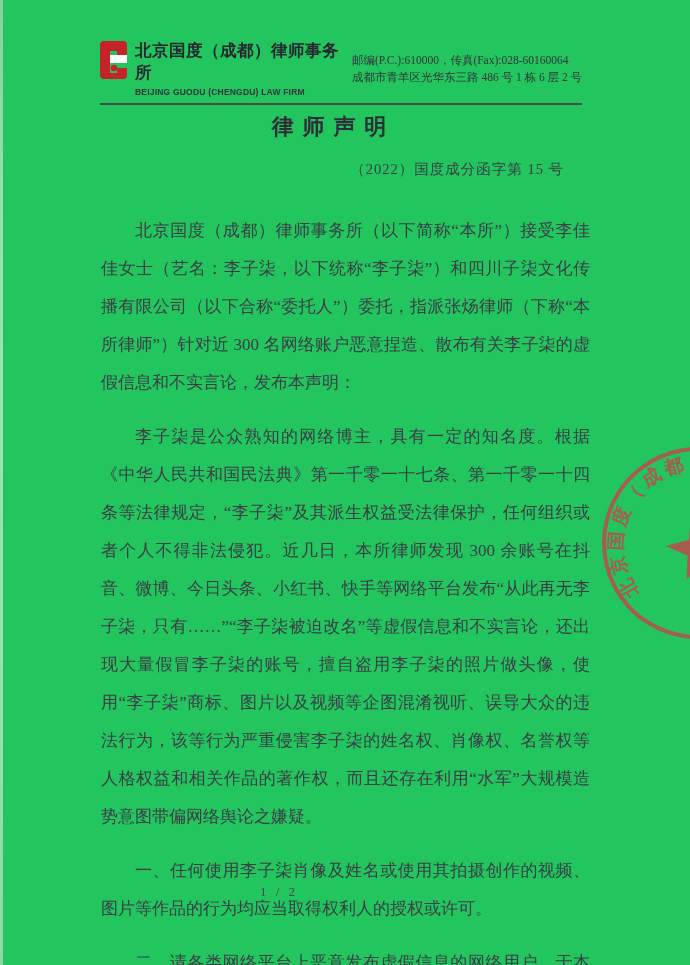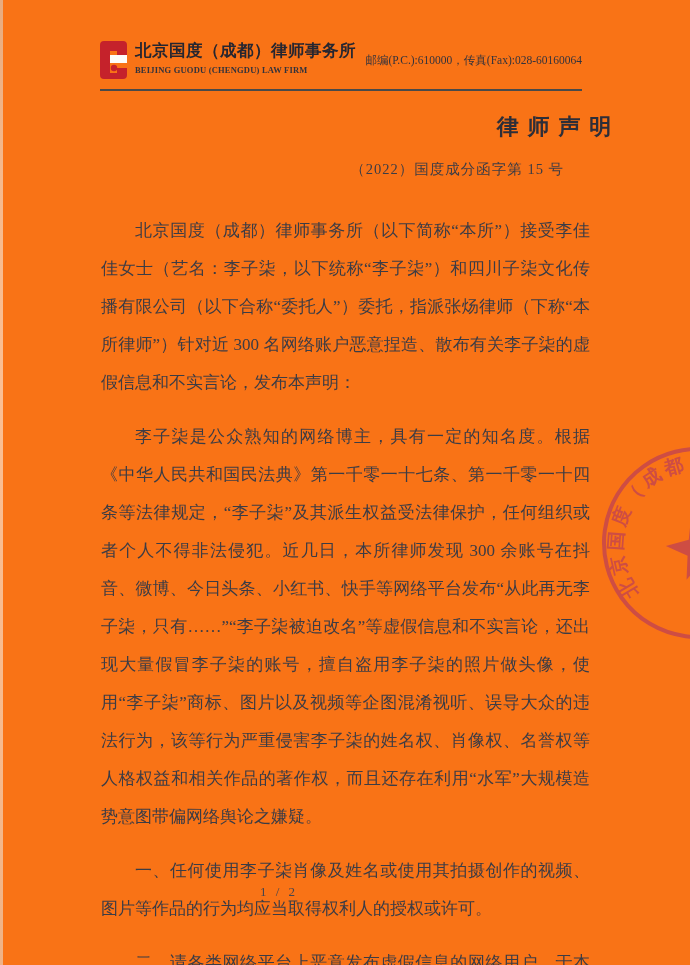--- a/index.html
+++ b/index.html
@@ -1,20 +1,20 @@
 <!DOCTYPE html>
 <html><head>
 <meta charset="utf-8">
 <style>
   html,body{margin:0;padding:0;background:#e8e8e6;}
   .page{
     position:relative;
     width:690px;height:965px;
     margin:0 auto;
-    background:#f97316;
+    background:#22c55e;
     overflow:hidden;
     font-family:"Liberation Serif","DejaVu Serif",serif;
     color:#3c3c45;
   }
   
   .scan-edge{position:absolute;left:0;top:0;width:3px;height:100%;
     background:linear-gradient(180deg,#d9d9d5 0%,#f2f2ee 18%,#fdfdfa 40%,#f4f4f0 78%,#e6e6e2 100%);
     opacity:.55;}
   
   .header{
@@ -23,25 +23,25 @@
     padding-bottom:6px;border-bottom:2px solid #4a4a4a;
   }
   .brand{display:flex;align-items:flex-start;gap:8px;}
   .logo{flex:0 0 auto;margin-top:1px;}
   .brand-text .cn{
     font-size:16.5px;font-weight:bold;color:#262630;
     letter-spacing:.5px;font-family:"Liberation Sans","DejaVu Sans",sans-serif;
   }
   .brand-text .en{
     font-size:8.5px;font-weight:bold;color:#33333d;margin-top:3px;
-    letter-spacing:.2px;font-family:Liberation Serif, serif;
+    letter-spacing:.2px;font-family:Liberation Sans, sans-serif;
   }
   .contact{text-align:left;margin-top:12px;}
   .contact div{font-size:11.5px;line-height:17px;color:#33333d;white-space:nowrap;}
-  .title-wrap{position:absolute;left:100px;top:112px;width:520px;text-align:right;}
+  .title-wrap{position:absolute;left:69px;top:112px;width:520px;text-align:center;}
   .title-wrap h1{
     margin:0;font-size:22px;font-weight:bold;color:#2e2e38;
     letter-spacing:.4em;text-indent:.4em;
   }
   .doc-no{
     position:absolute;left:74px;top:160px;width:490px;
     text-align:right;font-size:14.5px;color:#3c3c45;letter-spacing:1px;
   }
   
   .body-text{
@@ -78,20 +78,21 @@
           <circle cx="14" cy="27" r="3.2" fill="#c5222b"></circle>
         </svg>
       </span>
       <span class="brand-text">
         <div class="cn">北京国度（成都）律师事务所</div>
         <div class="en">BEIJING GUODU (CHENGDU) LAW FIRM</div>
       </span>
     </div>
     <div class="contact">
       <div>邮编(P.C.):610000，传真(Fax):028-60160064</div>
+      <div>成都市青羊区光华东三路 486 号 1 栋 6 层 2 号</div>
     </div>
   </div>
 
   <div class="title-wrap">
     <h1>律师声明</h1>
   </div>
   <div class="doc-no">（2022）国度成分函字第 15 号</div>
 
   <div class="body-text">
     <p>北京国度（成都）律师事务所（以下简称“本所”）接受李佳佳女士（艺名：李子柒，以下统称“李子柒”）和四川子柒文化传播有限公司（以下合称“委托人”）委托，指派张炀律师（下称“本所律师”）针对近 300 名网络账户恶意捏造、散布有关李子柒的虚假信息和不实言论，发布本声明：</p>

